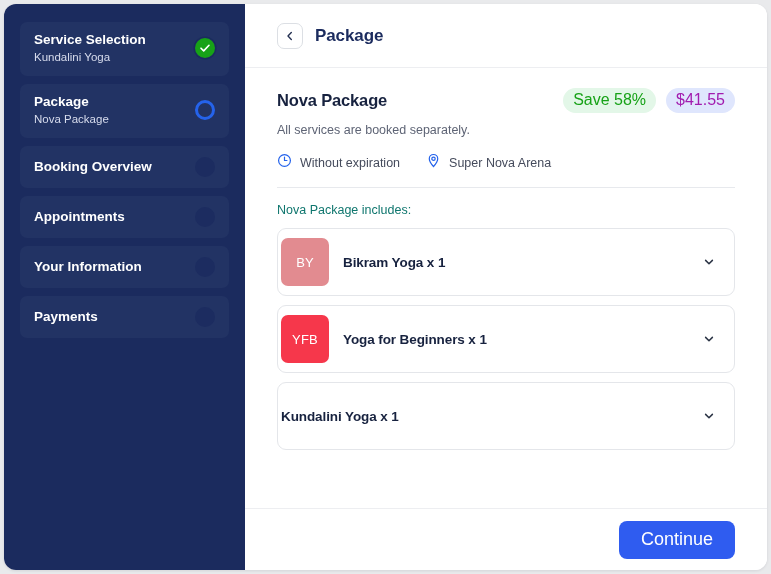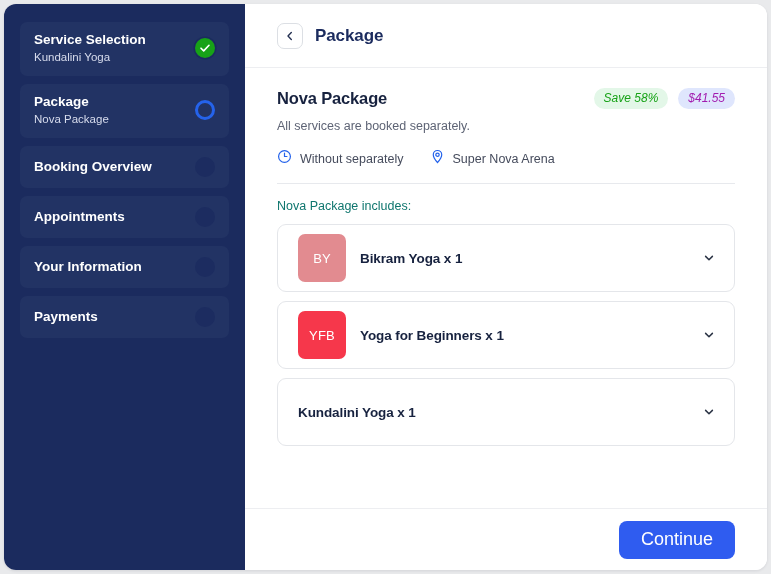--- a/index.html
+++ b/index.html
@@ -141,25 +141,24 @@
   }
   #package-name {
     font-size: 16.5px;
     font-weight: bold;
     color: #17223f;
     letter-spacing: -.15px;
   }
   .badges { display: flex; align-items: center; gap: 10px; }
   .badge {
     border-radius: 999px;
-    font-size: 12px;
+    font-size: 16px;
     padding: 4px 10px 5px 10px;
     line-height: 1;
     white-space: nowrap;
-    font-style: italic;
   }
   #save-badge { background: #e3f7e8; color: #17a217; }
   #price-badge { background: #dfe6fd; color: #a21caf; }
 
   #package-desc {
     margin-top: 9px;
     font-size: 12.5px;
     color: #5e6475;
     line-height: 1.3;
   }
@@ -193,21 +192,21 @@
     gap: 9px;
   }
 
   .service-card {
     border: 1px solid #e4e6ea;
     border-radius: 9px;
     background: #ffffff;
     height: 68px;
     display: flex;
     align-items: center;
-    padding: 0 18px 0 20px;
+    padding: 0 18px 0 3px;
     gap: 14px;
     cursor: pointer;
     justify-content: flex-end;
   }
   .service-avatar {
     width: 48px;
     height: 48px;
     flex: 0 0 48px;
     border-radius: 7px;
     display: flex;
@@ -339,21 +338,21 @@
       <p id="package-desc">All services are booked separately.</p>
 
       <div class="meta-row">
         <div class="meta-item">
           <span>
             <svg width="15" height="15" viewBox="0 0 16 16">
               <circle cx="8" cy="8" r="6.3" fill="none" stroke="#2563eb" stroke-width="1.3"></circle>
               <path d="M8 4.5 V8 H10.6" fill="none" stroke="#2563eb" stroke-width="1.3" stroke-linecap="round" stroke-linejoin="round"></path>
             </svg>
           </span>
-          <span class="meta-label">Without separately</span>
+          <span class="meta-label">Without expiration</span>
         </div>
         <div class="meta-item">
           <span>
             <svg width="15" height="15" viewBox="0 0 16 16">
               <path d="M8 1.6 C5.5 1.6 3.5 3.6 3.5 6.1 C3.5 9.4 8 14.4 8 14.4 C8 14.4 12.5 9.4 12.5 6.1 C12.5 3.6 10.5 1.6 8 1.6 Z" fill="none" stroke="#2563eb" stroke-width="1.3"></path>
               <circle cx="8" cy="6.1" r="1.8" fill="none" stroke="#2563eb" stroke-width="1.3"></circle>
             </svg>
           </span>
           <span class="meta-label">Super Nova Arena</span>
         </div>

